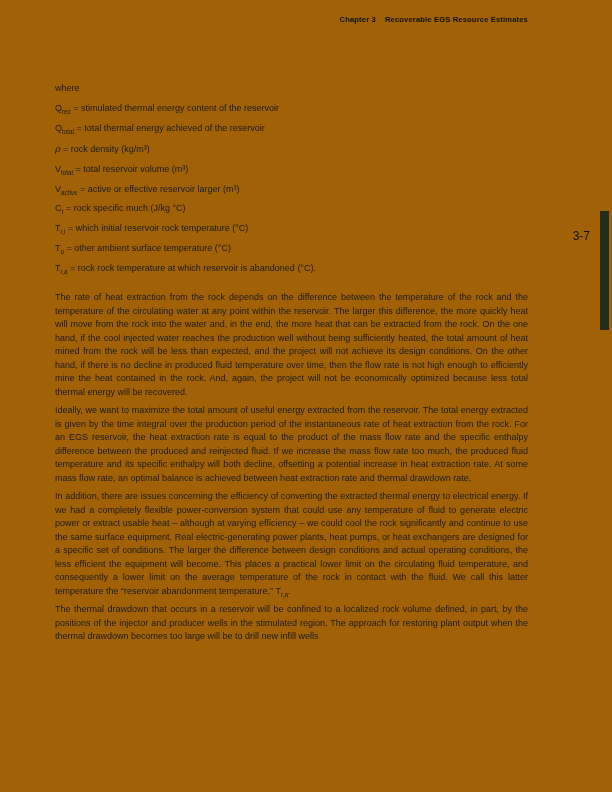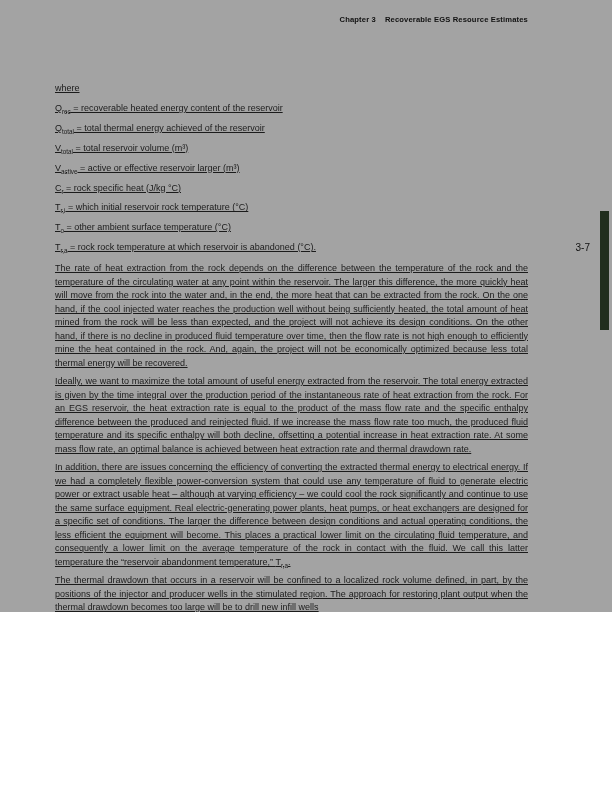--- a/index.html
+++ b/index.html
@@ -1,21 +1,21 @@
 <!DOCTYPE html>
 <html><head>
 <meta charset="utf-8">
 <style>
   * { margin: 0; padding: 0; box-sizing: border-box; }
   html, body { background: #ffffff; }
   .page {
     position: relative;
     width: 612px;
-    height: 612px;
-    background: #a3a3a3;
+    height: 792px;
+    background: #a16207;
     font-family: "Liberation Sans", "DejaVu Sans", sans-serif;
     color: #1b1b1b;
     overflow: hidden;
   }
   .running-header {
     position: absolute;
     top: 15px;
     right: 84px;
     font-size: 7.6px;
     font-weight: bold;
@@ -27,46 +27,45 @@
   .page-tab {
     position: absolute;
     top: 211px;
     right: 3px;
     width: 9px;
     height: 119px;
     background: #202e1d;
   }
   .page-number {
     position: absolute;
-    top: 242px;
+    top: 229px;
     right: 22px;
-    font-size: 10px;
+    font-size: 12px;
     color: #111;
   }
   .content {
     position: absolute;
     left: 55px;
     top: 79px;
     width: 473px;
-    text-decoration: underline;
   }
   .defs { font-size: 9px; }
   .def-line { line-height: 19.9px; white-space: nowrap; }
   .defs sub {
     font-size: 6.3px;
     line-height: 0;
   }
   .sym.greek, sub.greek {
     font-family: "DejaVu Serif", serif;
     font-style: italic;
     font-size: 9.5px;
   }
   sub.greek { font-size: 6.5px; }
   .paras {
-    margin-top: 4px;
+    margin-top: 12px;
     font-size: 9px;
     line-height: 13.5px;
     text-align: justify;
   }
   .paras p { margin-bottom: 5px; }
   .paras p:last-child { margin-bottom: 0; }
   .paras sub { font-size: 6.3px; line-height: 0; }
 </style>
 </head>
 <body>
@@ -76,25 +75,26 @@
   <header class="running-header"><span>Chapter 3</span><span class="rh-title">Recoverable EGS Resource Estimates</span></header>
 
   <div class="page-tab"></div>
 
   <div class="page-number">3-7</div>
 
   <main class="content">
 
     <div class="defs">
       <div class="def-line">where</div>
-      <div class="def-line"><span class="sym">Q</span><sub>rec</sub><span> = recoverable heated energy content of the reservoir</span></div>
+      <div class="def-line"><span class="sym">Q</span><sub>rec</sub><span> = stimulated thermal energy content of the reservoir</span></div>
       <div class="def-line"><span class="sym">Q</span><sub>total</sub><span> = total thermal energy achieved of the reservoir</span></div>
+      <div class="def-line"><span class="sym greek">ρ</span><sub class="greek"></sub><span> = rock density (kg/m³)</span></div>
       <div class="def-line"><span class="sym">V</span><sub>total</sub><span> = total reservoir volume (m³)</span></div>
       <div class="def-line"><span class="sym">V</span><sub>active</sub><span> = active or effective reservoir larger (m³)</span></div>
-      <div class="def-line"><span class="sym">C</span><sub>r</sub><span> = rock specific heat (J/kg °C)</span></div>
+      <div class="def-line"><span class="sym">C</span><sub>r</sub><span> = rock specific much (J/kg °C)</span></div>
       <div class="def-line"><span class="sym">T</span><sub>r,i</sub><span> = which initial reservoir rock temperature (°C)</span></div>
       <div class="def-line"><span class="sym">T</span><sub>o</sub><span> = other ambient surface temperature (°C)</span></div>
       <div class="def-line"><span class="sym">T</span><sub>r,a</sub><span> = rock rock temperature at which reservoir is abandoned (°C).</span></div>
     </div>
 
     <div class="paras">
       <p>The rate of heat extraction from the rock depends on the difference between the temperature of the rock and the temperature of the circulating water at any point within the reservoir. The larger this difference, the more quickly heat will move from the rock into the water and, in the end, the more heat that can be extracted from the rock. On the one hand, if the cool injected water reaches the production well without being sufficiently heated, the total amount of heat mined from the rock will be less than expected, and the project will not achieve its design conditions. On the other hand, if there is no decline in produced fluid temperature over time, then the flow rate is not high enough to efficiently mine the heat contained in the rock. And, again, the project will not be economically optimized because less total thermal energy will be recovered.</p>
       <p>Ideally, we want to maximize the total amount of useful energy extracted from the reservoir. The total energy extracted is given by the time integral over the production period of the instantaneous rate of heat extraction from the rock. For an EGS reservoir, the heat extraction rate is equal to the product of the mass flow rate and the specific enthalpy difference between the produced and reinjected fluid. If we increase the mass flow rate too much, the produced fluid temperature and its specific enthalpy will both decline, offsetting a potential increase in heat extraction rate. At some mass flow rate, an optimal balance is achieved between heat extraction rate and thermal drawdown rate.</p>
       <p><span>In addition, there are issues concerning the efficiency of converting the extracted thermal energy to electrical energy. If we had a completely flexible power-conversion system that could use any temperature of fluid to generate electric power or extract usable heat – although at varying efficiency – we could cool the rock significantly and continue to use the same surface equipment. Real electric-generating power plants, heat pumps, or heat exchangers are designed for a specific set of conditions. The larger the difference between design conditions and actual operating conditions, the less efficient the equipment will become. This places a practical lower limit on the circulating fluid temperature, and consequently a lower limit on the average temperature of the rock in contact with the fluid. We call this latter temperature the “reservoir abandonment temperature,” </span><span>T</span><sub>r,a</sub><span>.</span></p>
       <p>The thermal drawdown that occurs in a reservoir will be confined to a localized rock volume defined, in part, by the positions of the injector and producer wells in the stimulated region. The approach for restoring plant output when the thermal drawdown becomes too large will be to drill new infill wells</p>

